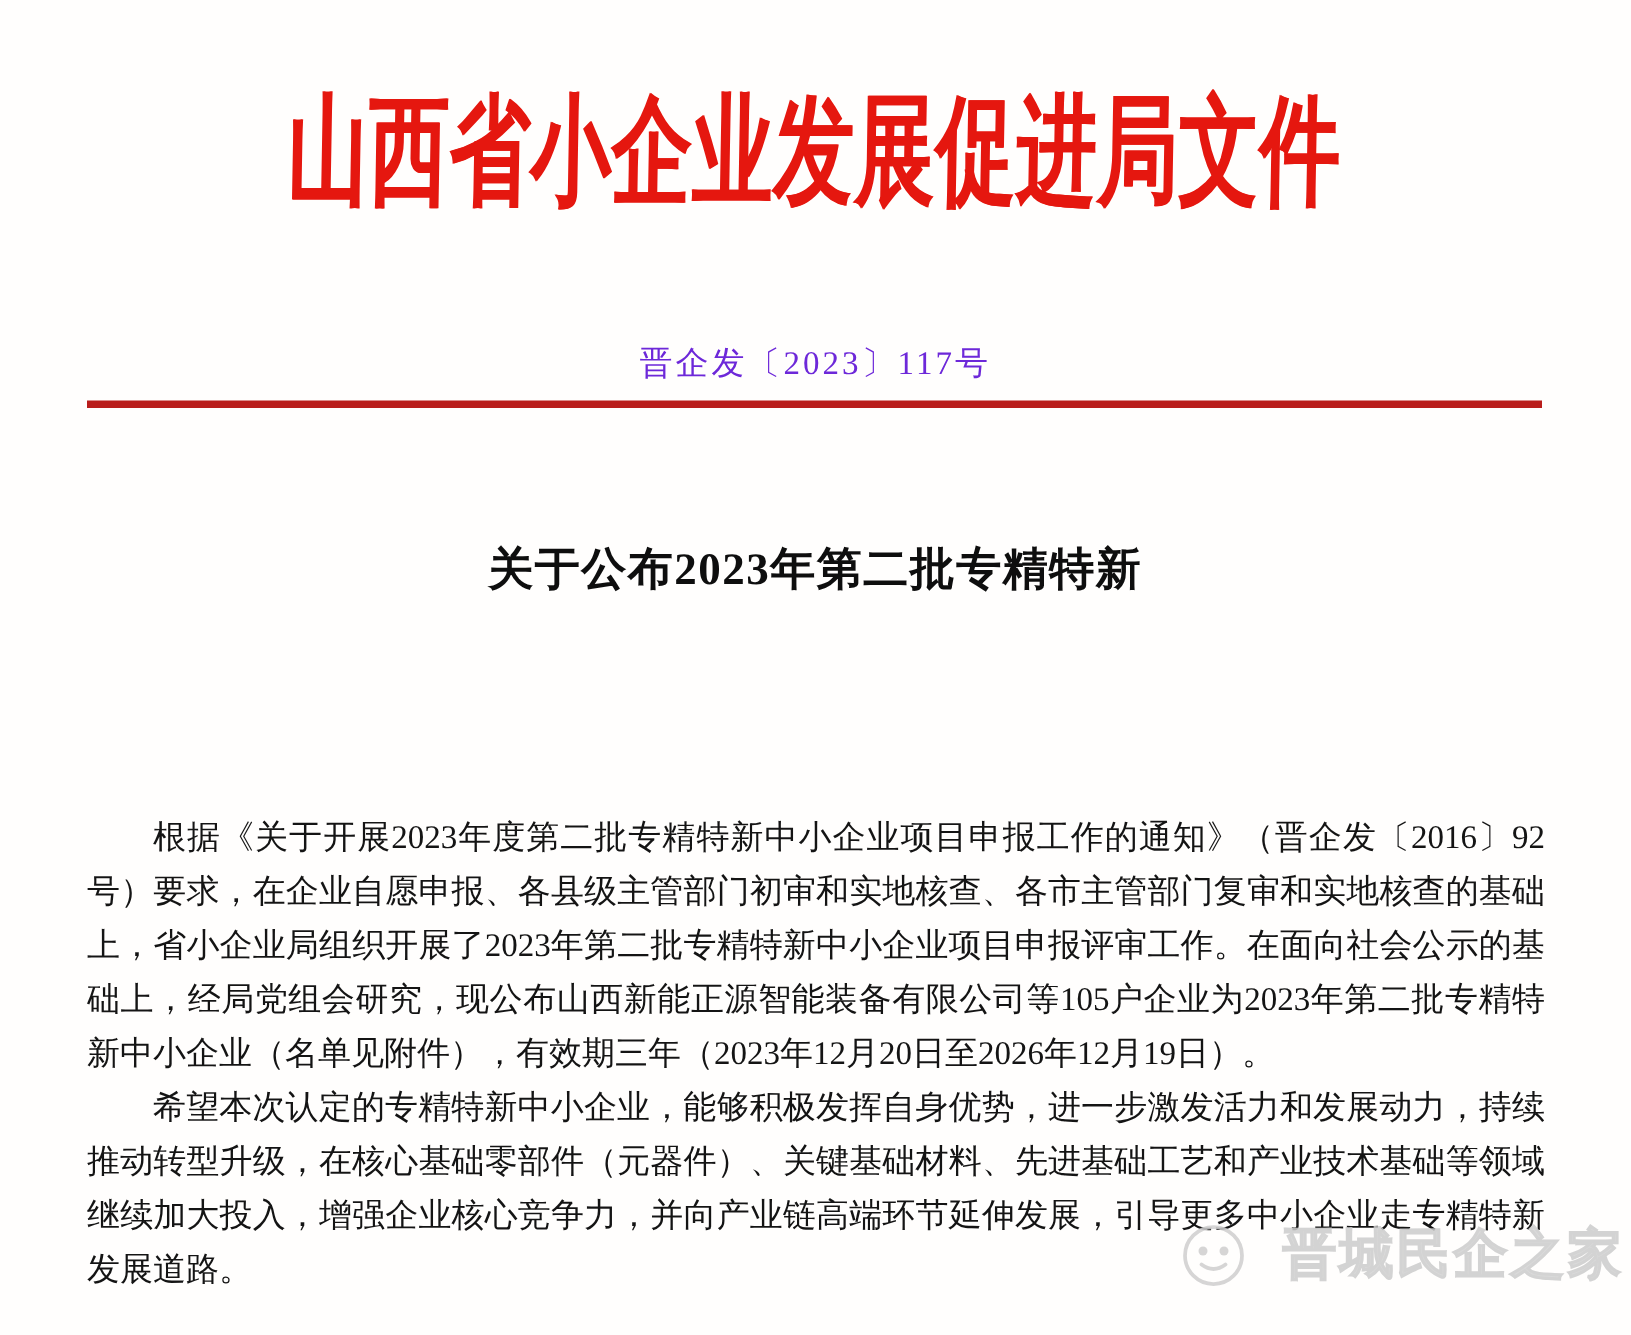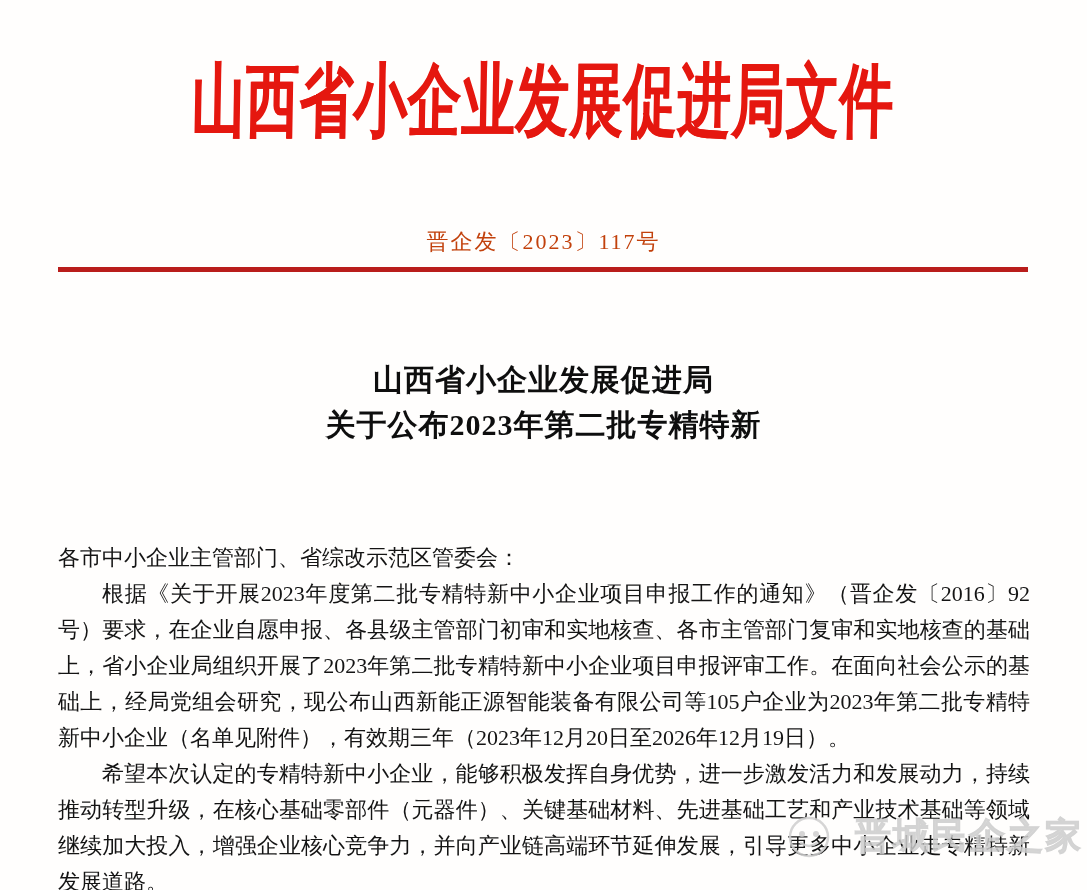--- a/index.html
+++ b/index.html
@@ -40,21 +40,21 @@
 
   
   .doc-number {
     position: absolute;
     top: 227px;
     left: 0;
     width: 100%;
     text-align: center;
     font-size: 22px;
     letter-spacing: 2px;
-    color: #c2410c;
+    color: #6d28d9;
   }
 
   
   .red-line {
     position: absolute;
     top: 267px;
     left: 58px;
     width: 970px;
     height: 5px;
     background: #b91d1b;
@@ -128,26 +128,24 @@
 
   <div class="masthead">
     <span class="masthead-text">山西省小企业发展促进局文件</span>
   </div>
 
   <div class="doc-number">晋企发〔2023〕117号</div>
 
   <div class="red-line"></div>
 
   <div class="notice-title">
-    <div>山西省小企业发展促进局</div>
     <div>关于公布2023年第二批专精特新</div>
   </div>
 
   <div class="body-block">
-    <p class="salutation">各市中小企业主管部门、省综改示范区管委会：</p>
     <p class="para">根据《关于开展2023年度第二批专精特新中小企业项目申报工作的通知》（晋企发〔2016〕92号）要求，在企业自愿申报、各县级主管部门初审和实地核查、各市主管部门复审和实地核查的基础上，省小企业局组织开展了2023年第二批专精特新中小企业项目申报评审工作。在面向社会公示的基础上，经局党组会研究，现公布山西新能正源智能装备有限公司等105户企业为2023年第二批专精特新中小企业（名单见附件），有效期三年（2023年12月20日至2026年12月19日）。</p>
     <p class="para">希望本次认定的专精特新中小企业，能够积极发挥自身优势，进一步激发活力和发展动力，持续推动转型升级，在核心基础零部件（元器件）、关键基础材料、先进基础工艺和产业技术基础等领域继续加大投入，增强企业核心竞争力，并向产业链高端环节延伸发展，引导更多中小企业走专精特新发展道路。</p>
   </div>
 
   <div class="watermark">
     <svg class="wm-logo" viewBox="0 0 44 44" xmlns="http://www.w3.org/2000/svg">
       <circle cx="22" cy="22" r="19" fill="none" stroke="#cfcfcf" stroke-width="2.5"></circle>
       <circle cx="15" cy="19" r="3" fill="#cfcfcf"></circle>
       <circle cx="29" cy="19" r="3" fill="#cfcfcf"></circle>
       <path d="M14 28 q8 6 16 0" fill="none" stroke="#cfcfcf" stroke-width="2.5" stroke-linecap="round"></path>

